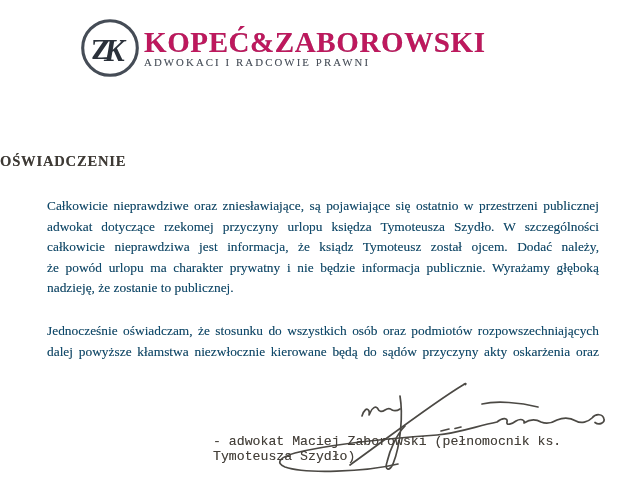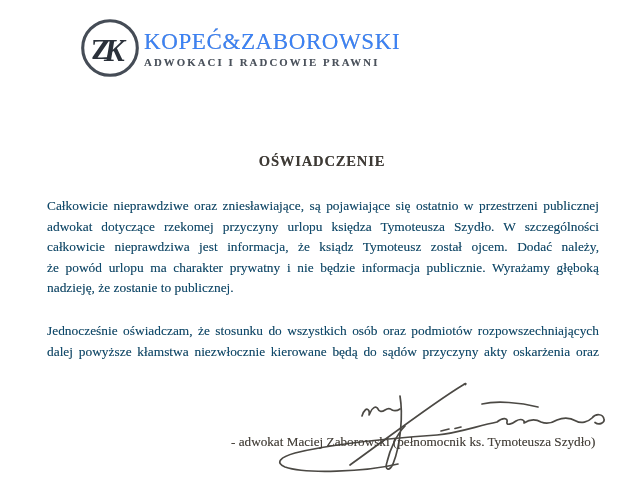--- a/index.html
+++ b/index.html
@@ -11,42 +11,41 @@
     overflow: hidden;
     font-family: "Liberation Serif", serif;
     color: #45403a;
   }
 
   
   .letterhead { position: absolute; left: 0; top: 0; width: 644px; height: 90px; }
   .logo-wrap { position: absolute; left: 79px; top: 17px; width: 62px; height: 62px; }
   .firm-block { position: absolute; left: 144px; top: 30px; }
   .firm-name {
-    font-size: 23px;
-    font-weight: 400;
+    font-size: 29px;
+    font-weight: 700;
     letter-spacing: 0.6px;
-    color: #3b82f6;
+    color: #be185d;
     line-height: 24px;
     text-shadow: 0 0 0.6px rgba(58,65,76,0.45);
   }
   .firm-subtitle {
     margin-top: 2px;
     font-size: 10.8px;
-    font-weight: 700;
+    font-weight: 400;
     letter-spacing: 2.1px;
     color: #4b525c;
     text-shadow: 0 0 0.5px rgba(75,82,92,0.4);
   }
 
   
   .doc-title {
     position: absolute;
     left: 0; top: 153px;
     width: 644px;
-    text-align: center;
     font-size: 14.6px;
     font-weight: 700;
     letter-spacing: 0.8px;
     color: #3e3a35;
     text-shadow: 0 0 0.6px rgba(62,58,53,0.5);
   }
 
   .para {
     position: absolute;
     left: 47px;
@@ -64,26 +63,27 @@
     text-align-last: justify;
     white-space: normal;
     overflow: hidden;
   }
   .jline.last { text-align-last: left; }
 
   
   .signature-svg { position: absolute; left: 235px; top: 374px; width: 406px; height: 106px; }
   .signer-line {
     position: absolute;
-    left: 231px;
+    left: 213px;
     top: 434px;
     width: 400px;
     font-size: 13.2px;
     color: #45403a;
     text-shadow: 0 0 0.55px rgba(69,64,58,0.45);
+    font-family: Liberation Mono, monospace;
   }
 </style>
 </head>
 <body>
 
 <div class="page">
 
   <div class="letterhead">
     <div class="logo-wrap">
       <svg width="62" height="62" viewBox="0 0 62 62">

